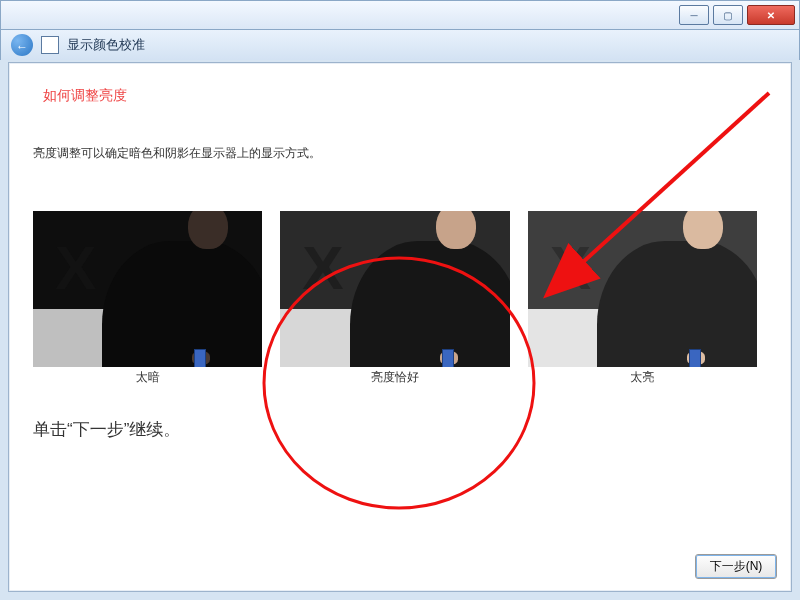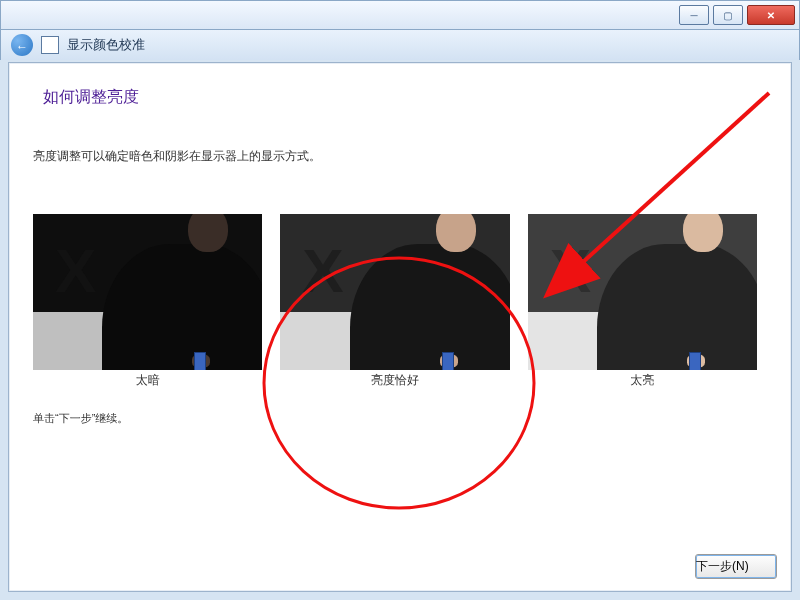--- a/index.html
+++ b/index.html
@@ -10,42 +10,42 @@
   .winbtn.min{background:linear-gradient(#fafcff,#d7e5f5);color:#3a5a80}
   .winbtn.max{background:linear-gradient(#fafcff,#d7e5f5);color:#3a5a80}
   .winbtn.close{width:46px;background:linear-gradient(#ef6a5e,#c93a2c);border-color:#8a2a22;color:#fff;font-weight:bold}
   
   .navbar{height:30px;background:linear-gradient(#e9f2fc,#d3e2f3);border:1px solid #8aa7c6;border-bottom:none;display:flex;align-items:center;padding:0 10px;gap:8px}
   .backbtn{width:22px;height:22px;border-radius:50%;background:radial-gradient(circle at 30% 30%,#79b6f0,#2c77c6);display:flex;align-items:center;justify-content:center;color:#fff;font-size:12px;cursor:pointer}
   .navicon{width:16px;height:16px;background:#fff;border:1px solid #5b7aa0;display:inline-block}
   .navtitle{font-size:13px;color:#233a57}
   
   .wizard{position:absolute;left:8px;top:62px;right:8px;bottom:8px;background:#fff;border:1px solid #9db3cc;box-shadow:inset 0 0 0 1px #e8eef5}
-  .wizheading{font-size:16px;color:#4c1d95;margin:24px 0 0 34px}
+  .wizheading{font-size:14px;color:#ef4444;margin:24px 0 0 34px}
   .wizbody{padding:38px 34px 0 24px;font-size:12px;color:#333;line-height:1.7}
   .examples{display:flex;gap:18px;margin-top:34px;margin-bottom:10px}
   .tile{flex:1;display:flex;flex-direction:column;align-items:center}
   .thumb{width:100%;height:156px;position:relative;overflow:hidden}
   .caption{font-size:12px;}
   
   .wall{position:absolute;inset:0;}
   .lowerwall{position:absolute;left:0;right:0;bottom:0;height:58px;background:#d7d7d7}
   .xmark{position:absolute;left:22px;top:4px;font-size:62px;font-weight:700;font-family:Arial,sans-serif}
   .head{position:absolute;right:34px;top:-8px;width:40px;height:46px;border-radius:50% 50% 45% 45%;}
   .suit{position:absolute;right:-10px;top:30px;width:170px;height:140px;border-radius:40% 40% 0 0/60% 60% 0 0}
   .hand{position:absolute;right:52px;bottom:2px;width:18px;height:14px;border-radius:40%}
   .keys{position:absolute;right:56px;bottom:-2px;width:10px;height:18px;background:#3a66c0;border:1px solid #1d3f80}
   
   .dark .wall{background:#0e0e0e}.dark .lowerwall{background:#bfbfbf}.dark .xmark{color:#121212}.dark .head{background:#3a2d27}.dark .suit{background:#0a0a0a}.dark .hand{background:#4a3a32}
   .good .wall{background:#2a2a2a}.good .lowerwall{background:#d7d7d7}.good .xmark{color:#1e1e1e}.good .head{background:#c7a38a}.good .suit{background:#161616}.good .hand{background:#caa58b}
   .bright .wall{background:#3e3e3e}.bright .lowerwall{background:#e4e4e4}.bright .xmark{color:#2e2e2e}.bright .head{background:#dabaa0}.bright .suit{background:#242424}.bright .hand{background:#ddbda2}
-  .afterhint{font-size:11px;margin-top:18px}
+  .afterhint{font-size:17px;margin-top:28px}
   
   .footer{position:absolute;right:14px;bottom:12px;display:flex;gap:10px}
-  .btn{min-width:80px;height:23px;font-size:12px;background:linear-gradient(#fefefe,#e7e7e7);border:1px solid #9a9a9a;border-radius:3px;display:flex;align-items:center;cursor:pointer}
+  .btn{min-width:80px;height:23px;font-size:12px;background:linear-gradient(#fefefe,#e7e7e7);border:1px solid #9a9a9a;border-radius:3px;display:flex;align-items:center;justify-content:center;cursor:pointer}
   .btn.primary{box-shadow:0 0 0 1px #7eb4ea inset}
   
   svg.annot{position:absolute;left:0;top:0;pointer-events:none}
 </style>
 </head>
 <body>
 
 <div class="titlebar">
   <div class="winbtns">
     <div class="winbtn min">

